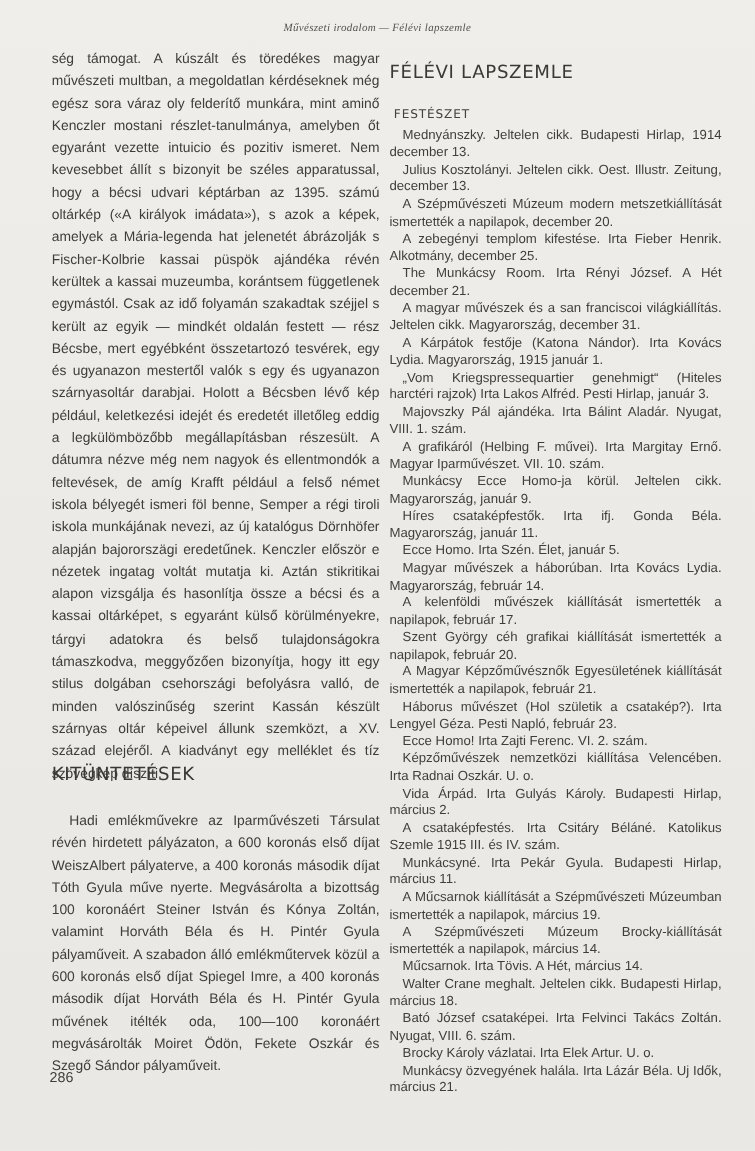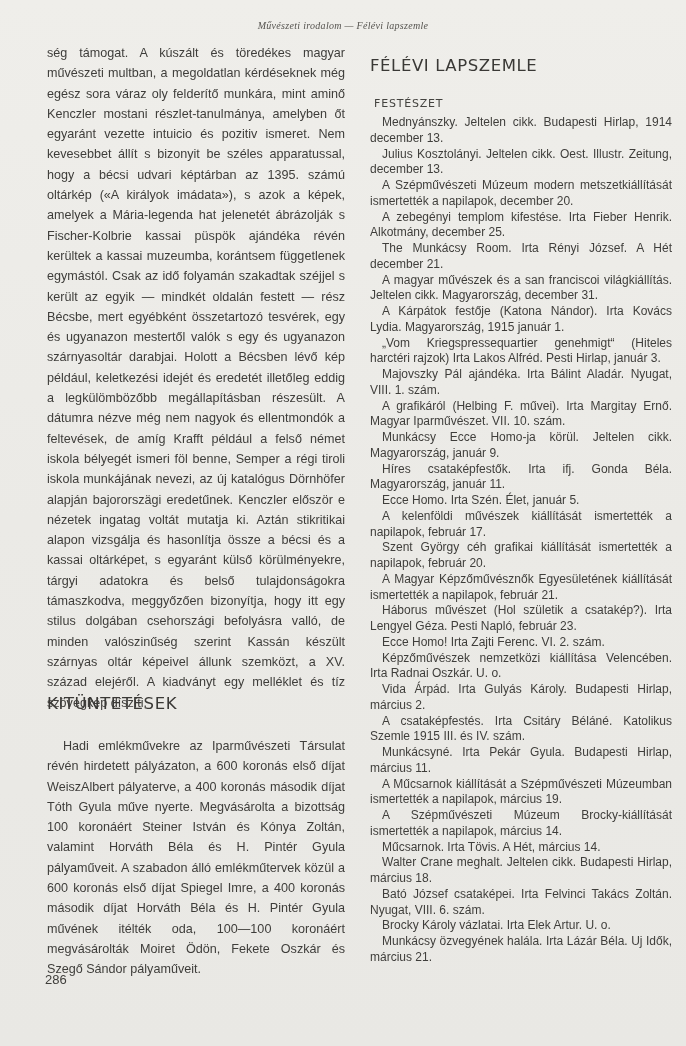--- a/index.html
+++ b/index.html
@@ -28,21 +28,21 @@
     font-family: "DejaVu Sans", sans-serif; font-weight: normal; color: #3a3936;
     letter-spacing: 0.6px; margin: 0;
   }
   .h-kit { position: absolute; left: 47px; top: 694px; font-size: 16.5px; }
   .col-left2 { top: 736px; }
   .page-num {
     position: absolute; left: 45px; top: 972px; font-family: "Liberation Sans", sans-serif;
     font-size: 13px; color: #3e3d3a;
   }
   .col-right {
-    position: absolute; left: 370px; top: 56px; width: 302px;
+    position: absolute; left: 354px; top: 56px; width: 302px;
   }
   .h-fel { font-size: 16.5px; margin: 0; }
   .h-fest {
     font-family: "DejaVu Sans", sans-serif; font-size: 11px; letter-spacing: 0.8px;
     color: #44433f; margin: 22px 0 0 4px;
   }
   .entries {
     margin-top: 5px;
     font-family: "Liberation Sans", sans-serif; font-size: 12px; line-height: 15.75px;
     color: #3f3e3b;
@@ -78,20 +78,21 @@
       <p class="entry">A zebegényi templom kifestése. Irta Fieber Henrik. Alkotmány, december 25.</p>
       <p class="entry">The Munkácsy Room. Irta Rényi József. A Hét december 21.</p>
       <p class="entry">A magyar művészek és a san franciscoi világkiállítás. Jeltelen cikk. Magyarország, december 31.</p>
       <p class="entry">A Kárpátok festője (Katona Nándor). Irta Kovács Lydia. Magyarország, 1915 január 1.</p>
       <p class="entry">„Vom Kriegspressequartier genehmigt“ (Hiteles harctéri rajzok) Irta Lakos Alfréd. Pesti Hirlap, január 3.</p>
       <p class="entry">Majovszky Pál ajándéka. Irta Bálint Aladár. Nyugat, VIII. 1. szám.</p>
       <p class="entry">A grafikáról (Helbing F. művei). Irta Margitay Ernő. Magyar Iparművészet. VII. 10. szám.</p>
       <p class="entry">Munkácsy Ecce Homo-ja körül. Jeltelen cikk. Magyarország, január 9.</p>
       <p class="entry">Híres csataképfestők. Irta ifj. Gonda Béla. Magyarország, január 11.</p>
       <p class="entry">Ecce Homo. Irta Szén. Élet, január 5.</p>
+      <p class="entry">Magyar művészek a háborúban. Irta Kovács Lydia. Magyarország, február 14.</p>
       <p class="entry">A kelenföldi művészek kiállítását ismertették a napilapok, február 17.</p>
       <p class="entry">Szent György céh grafikai kiállítását ismertették a napilapok, február 20.</p>
       <p class="entry">A Magyar Képzőművésznők Egyesületének kiállítását ismertették a napilapok, február 21.</p>
       <p class="entry">Háborus művészet (Hol születik a csatakép?). Irta Lengyel Géza. Pesti Napló, február 23.</p>
       <p class="entry">Ecce Homo! Irta Zajti Ferenc. VI. 2. szám.</p>
       <p class="entry">Képzőművészek nemzetközi kiállítása Velencében. Irta Radnai Oszkár. U. o.</p>
       <p class="entry">Vida Árpád. Irta Gulyás Károly. Budapesti Hirlap, március 2.</p>
       <p class="entry">A csataképfestés. Irta Csitáry Béláné. Katolikus Szemle 1915 III. és IV. szám.</p>
       <p class="entry">Munkácsyné. Irta Pekár Gyula. Budapesti Hirlap, március 11.</p>
       <p class="entry">A Műcsarnok kiállítását a Szépművészeti Múzeumban ismertették a napilapok, március 19.</p>

